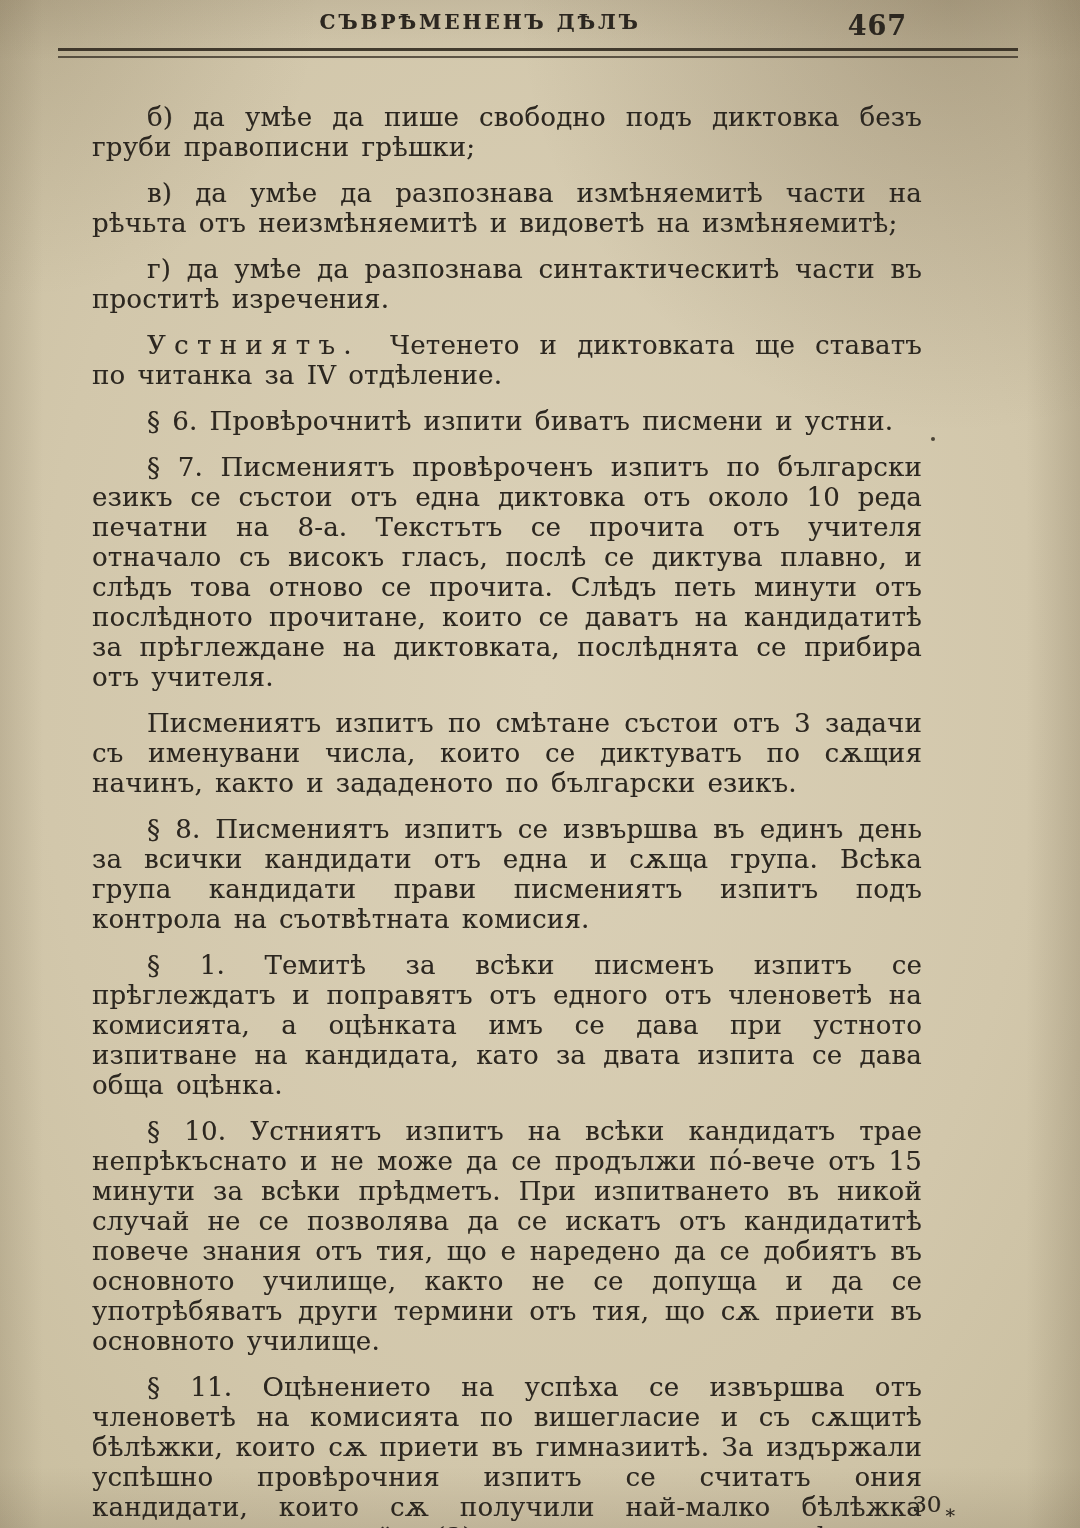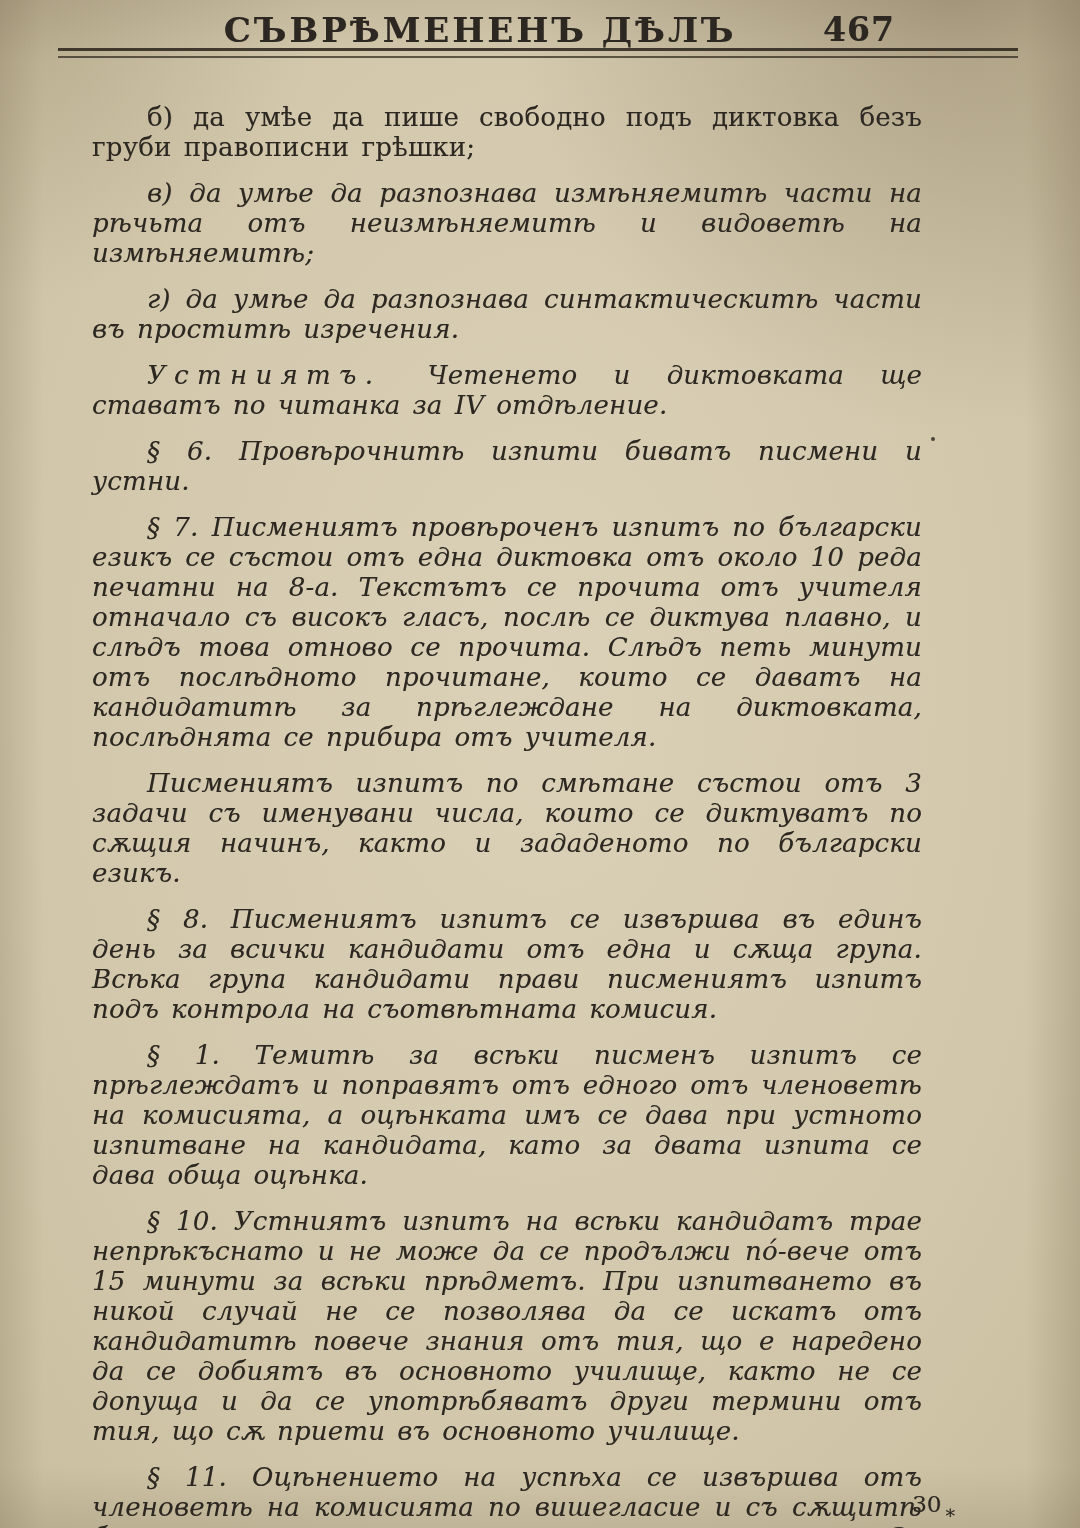--- a/index.html
+++ b/index.html
@@ -30,31 +30,31 @@
     top: 10px;
     left: 60px;
     right: 65px;
     height: 36px;
   }
   .running-title {
     position: absolute;
     left: 44%;
     transform: translateX(-50%);
     top: 0;
-    font-size: 34px;
+    font-size: 20px;
     font-weight: bold;
     letter-spacing: 3px;
     white-space: nowrap;
     text-shadow: 0.3px 0.4px 0.6px rgba(44,38,28,0.4);
   }
   .page-number {
     position: absolute;
-    right: 120px;
+    right: 108px;
     top: 0;
-    font-size: 33px;
+    font-size: 27px;
     font-weight: bold;
     letter-spacing: 1px;
     text-shadow: 0.3px 0.4px 0.6px rgba(44,38,28,0.4);
   }
   .double-rule {
     position: absolute;
     top: 48px;
     left: 58px;
     right: 62px;
     height: 5px;
@@ -72,21 +72,20 @@
     word-spacing: 0.14em;
     letter-spacing: 0.2px;
     text-shadow: 0.3px 0.4px 0.5px rgba(44,38,28,0.32);
   }
   .para {
     margin: 16px;
     text-indent: 55px;
   }
   .para + .para {
     margin-top: 9px;
-    font-style: italic;
   }
   .spaced-lead {
     letter-spacing: 0.32em;
     margin-right: 10px;
   }
   .ink-speck {
     position: absolute;
     top: 437px;
     left: 931px;
     width: 4px;

